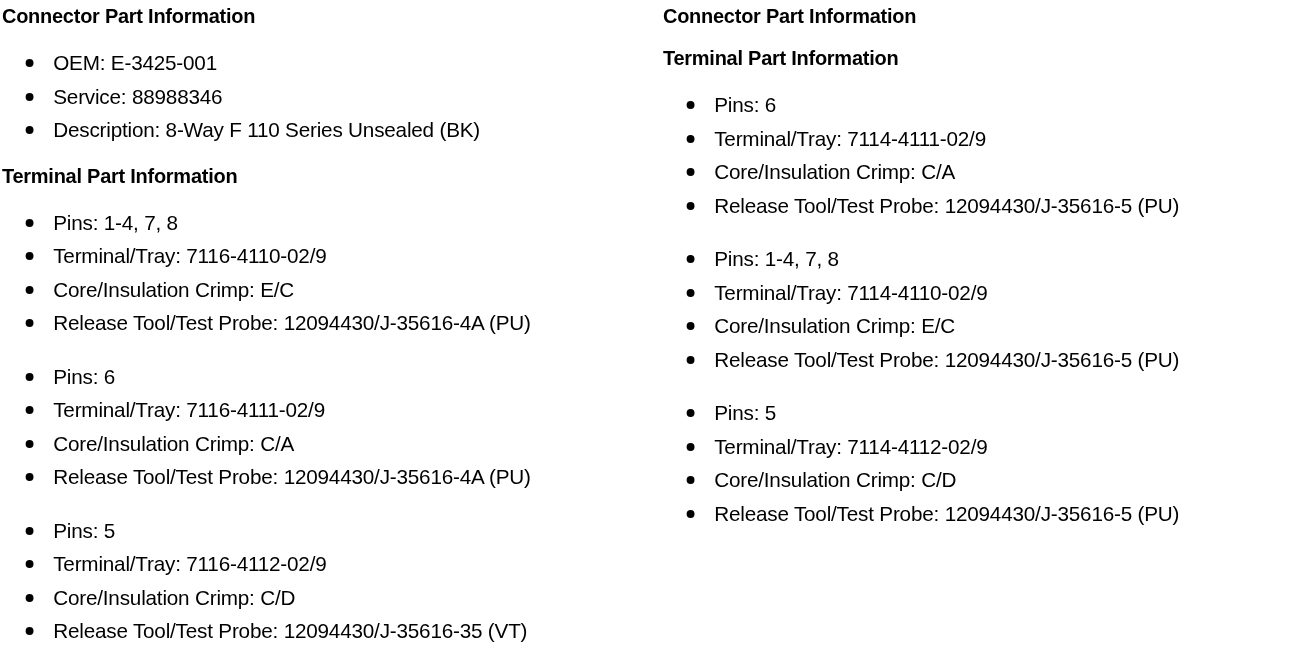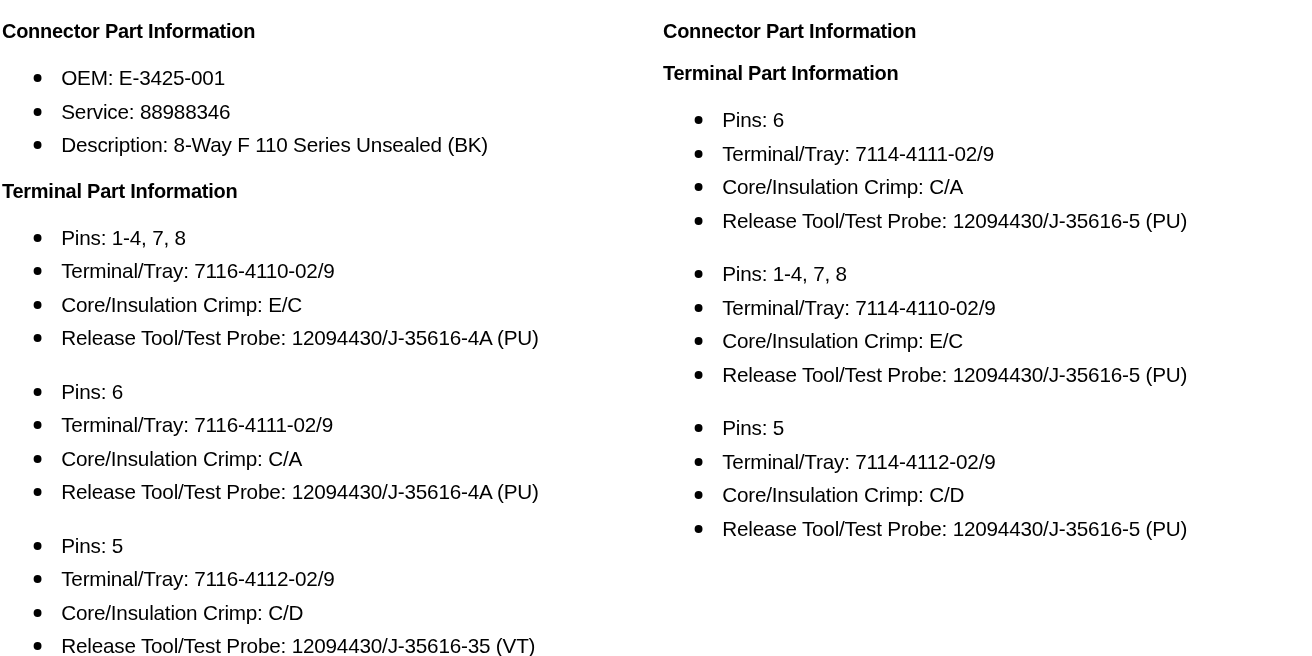--- a/index.html
+++ b/index.html
@@ -23,21 +23,21 @@
   .columns {
     display: flex;
     flex-direction: row;
     width: 100%;
     height: 100%;
   }
   .column {
     box-sizing: border-box;
     width: 656px;
     padding-left: 2px;
-    padding-top: 16px;
+    padding-top: 1px;
   }
   .column.right {
     padding-left: 663px;
     width: 1312px;
     margin-left: -656px;
   }
   .section-title {
     font-size: 21px;
     font-weight: bold;
     letter-spacing: -0.25px;
@@ -50,21 +50,21 @@
     transform-origin: left center;
   }
   .title-connector {
     margin-top: 1px;
   }
   .title-terminal {
     margin-top: 15px;
   }
   ul.bullets {
     list-style: none;
-    margin: 8px;
+    margin: 0;
     padding: 0;
   }
   ul.bullets.first-list {
     margin-top: 17px;
   }
   ul.bullets.group {
     margin-top: 20px;
   }
   ul.bullets.after-title {
     margin-top: 17px;

